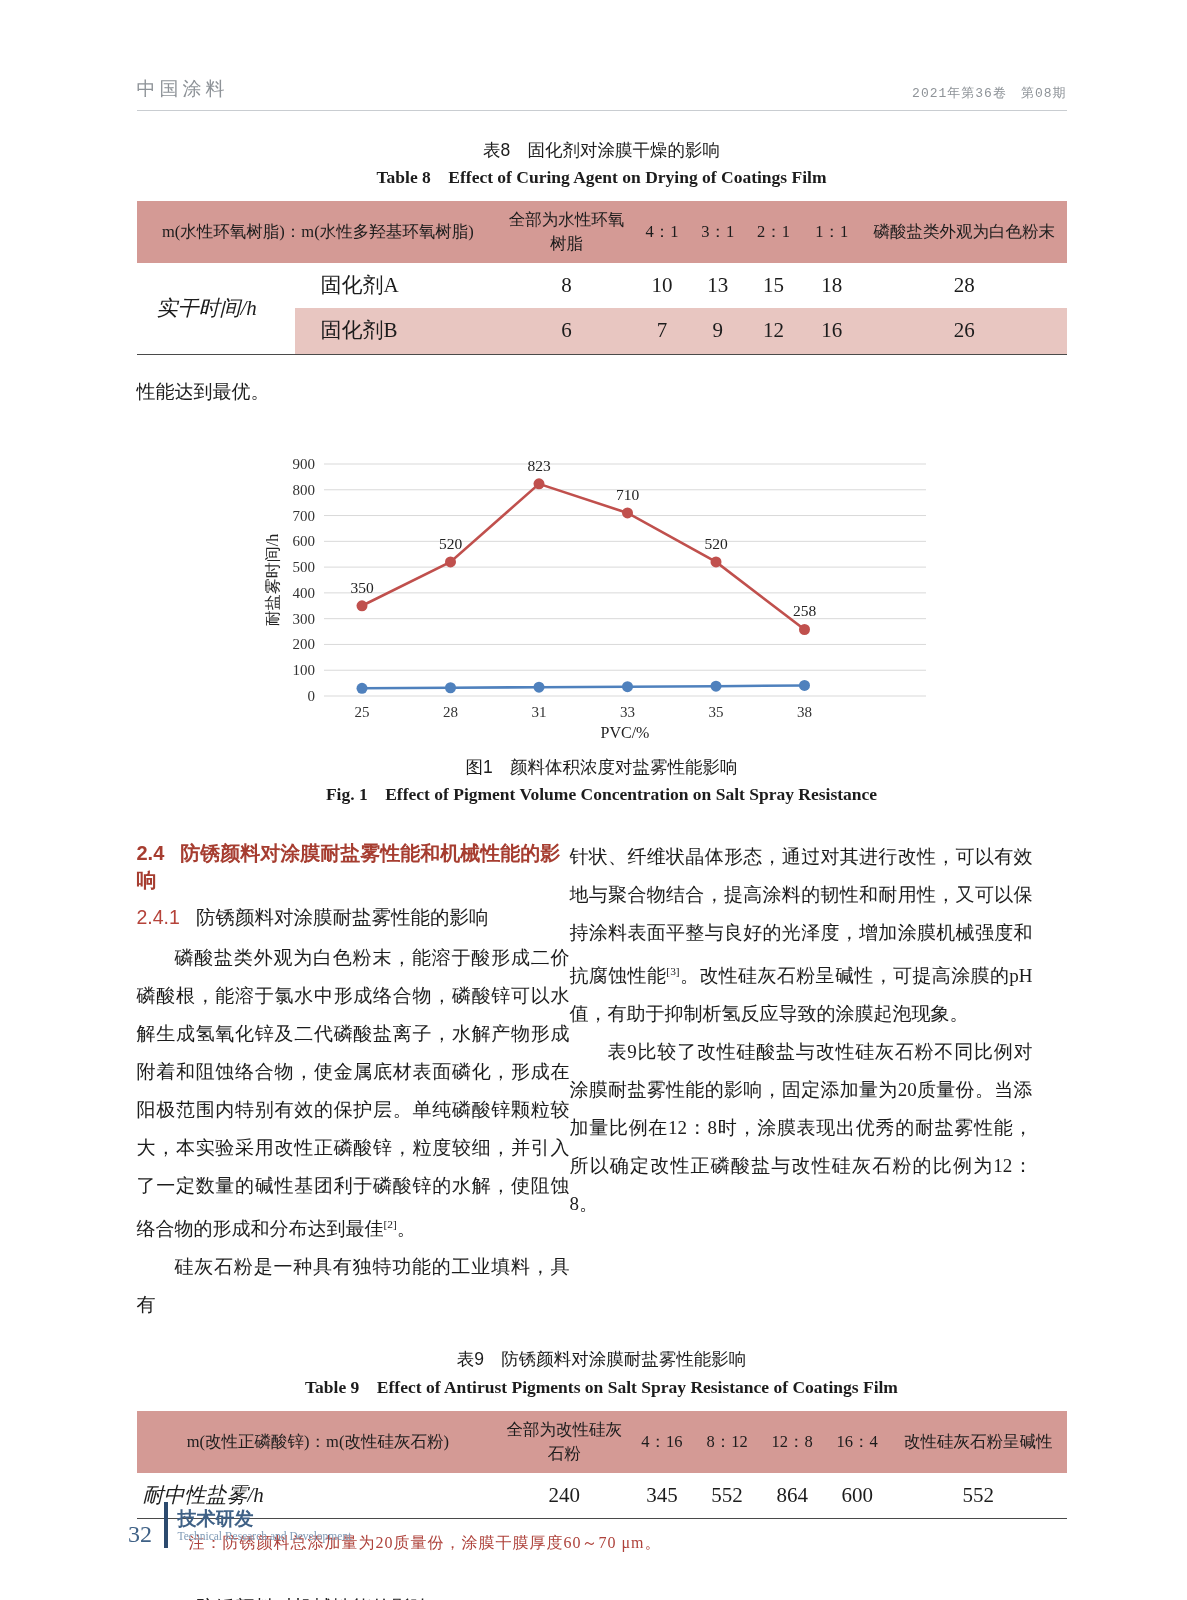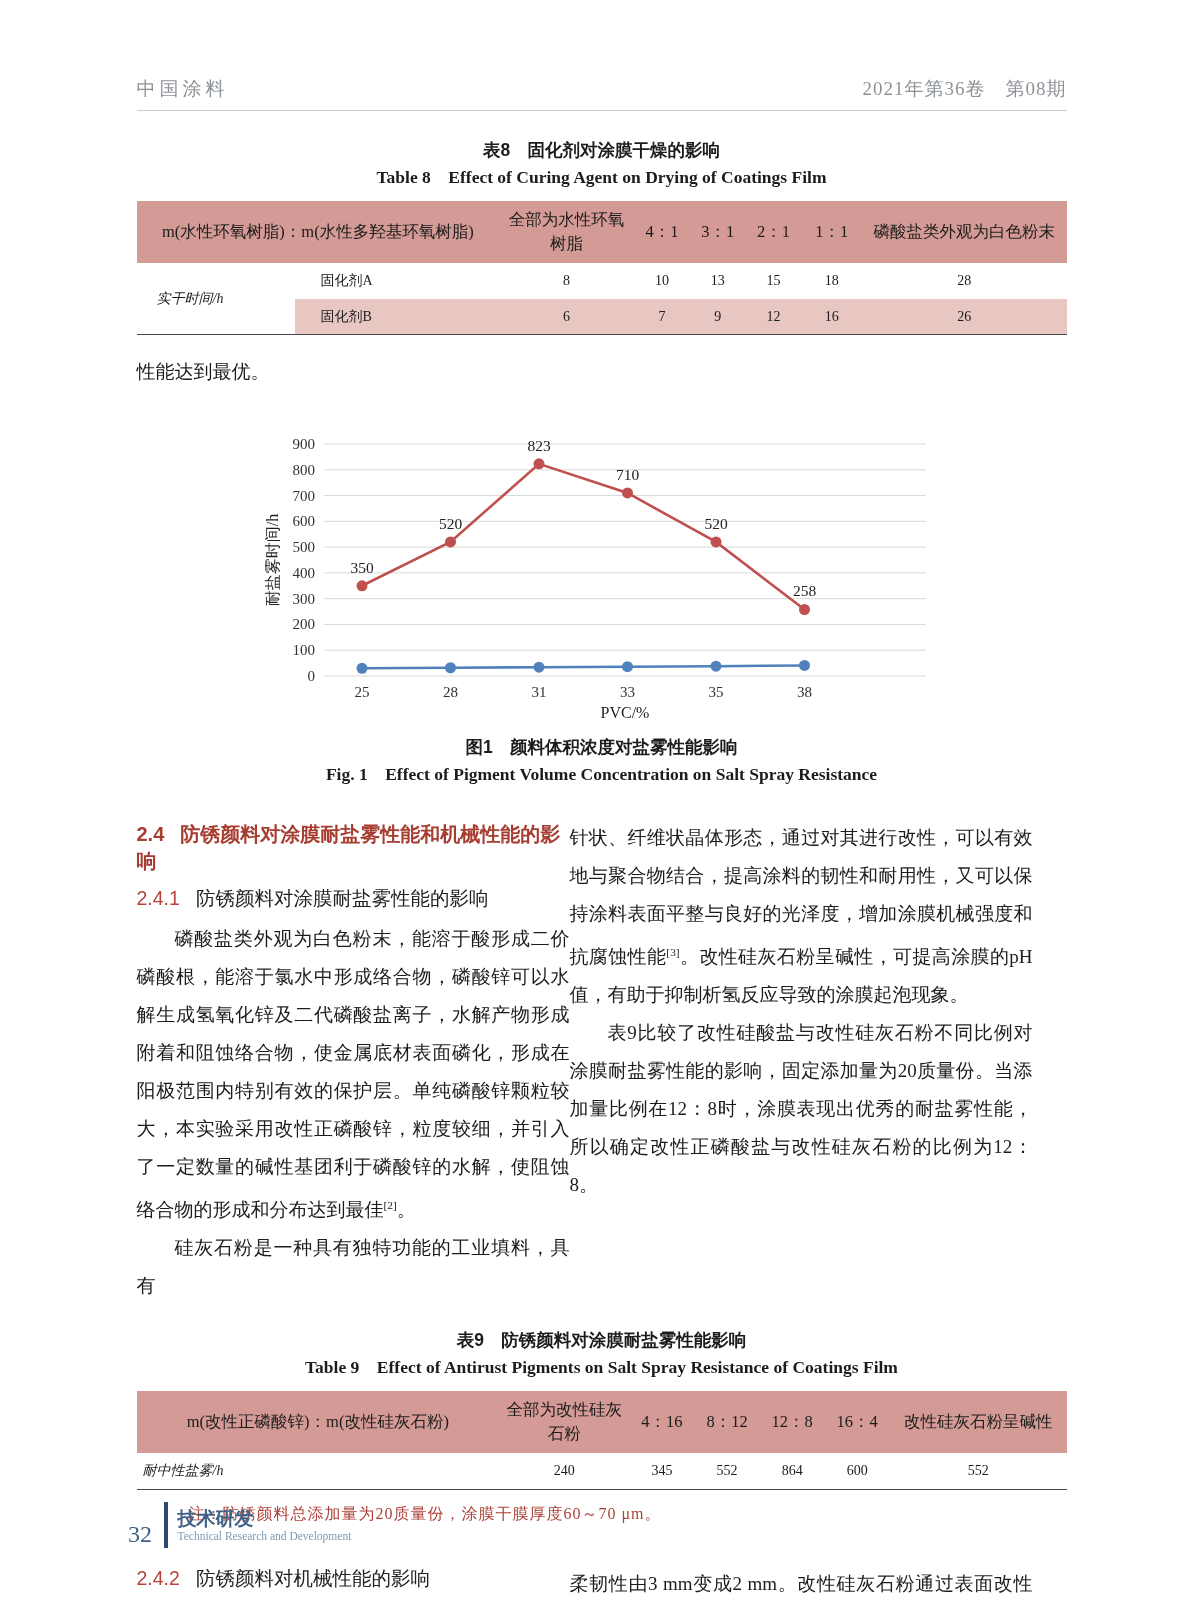--- a/index.html
+++ b/index.html
@@ -7,31 +7,31 @@
     width:1187px;height:1600px;margin:0 auto;background:#ffffff;
     position:relative;box-sizing:border-box;
     font-family:"Liberation Serif","DejaVu Serif",serif;
     color:#1c1c1c;overflow:hidden;padding-left:16px;
   }
   .content{width:930px;margin:0 auto;}
   
   .pg-header{display:flex;justify-content:space-between;align-items:flex-end;
     padding-top:76px;border-bottom:1.5px solid #c9cdd1;padding-bottom:8px;}
   .journal-name{font-size:19px;letter-spacing:4px;color:#8e9398;font-family:"Liberation Sans",sans-serif;}
-  .issue-info{font-size:19px;color:#8e9398;font-family:Liberation Serif, serif;letter-spacing:1px;}
+  .issue-info{font-size:13px;color:#8e9398;font-family:Liberation Mono, monospace;letter-spacing:1px;}
   
   .caption{text-align:center;margin-top:26px;line-height:1.55;}
-  .caption .cn{font-size:17.5px;font-weight:bold;font-family:"Liberation Sans","DejaVu Sans",sans-serif;}
+  .caption .cn{font-size:17.5px;font-weight:normal;font-family:"Liberation Sans","DejaVu Sans",sans-serif;}
   .caption .en{font-size:17.5px;font-weight:bold;font-family:"Liberation Serif",serif;}
   
   table.datatable{width:100%;border-collapse:collapse;table-layout:fixed;margin-top:10px;
     border-bottom:1.5px solid #4a4a4a;}
   table.datatable th{background:#d49a95;font-weight:normal;font-size:16.5px;
     padding:7px 4px;line-height:1.45;vertical-align:middle;}
-  table.datatable td{font-size:14px;padding:8px 4px;text-align:center;line-height:1.4;}
+  table.datatable td{font-size:21px;padding:8px 4px;text-align:center;line-height:1.4;}
   table.datatable .rowlabel{text-align:left;padding-left:20px;font-style:italic;}
   table.datatable .subname{text-align:left;padding-left:26px;}
   tr.pinkrow td{background:#e8c6c1;}
   .tbl-note{color:#ae423b;font-size:16px;margin:14px 0 0 52px;letter-spacing:1px;}
   
   .chart-wrap{text-align:center;margin-top:28px;}
   svg.chart .tick{font-size:15px;font-family:"Liberation Serif",serif;fill:#333;}
   svg.chart .dlabel{font-size:15.5px;font-family:"Liberation Serif",serif;fill:#222;}
   svg.chart .atitle{font-size:16px;font-family:"Liberation Serif",serif;fill:#222;}
   

